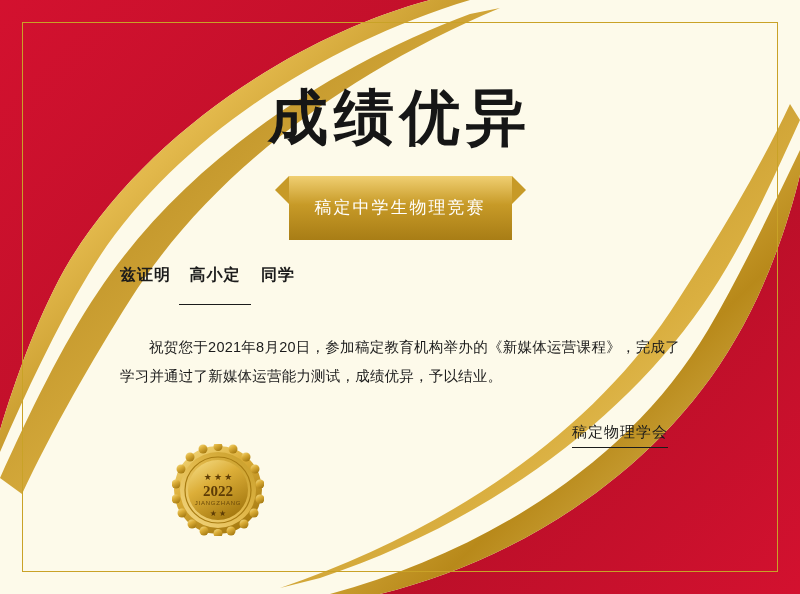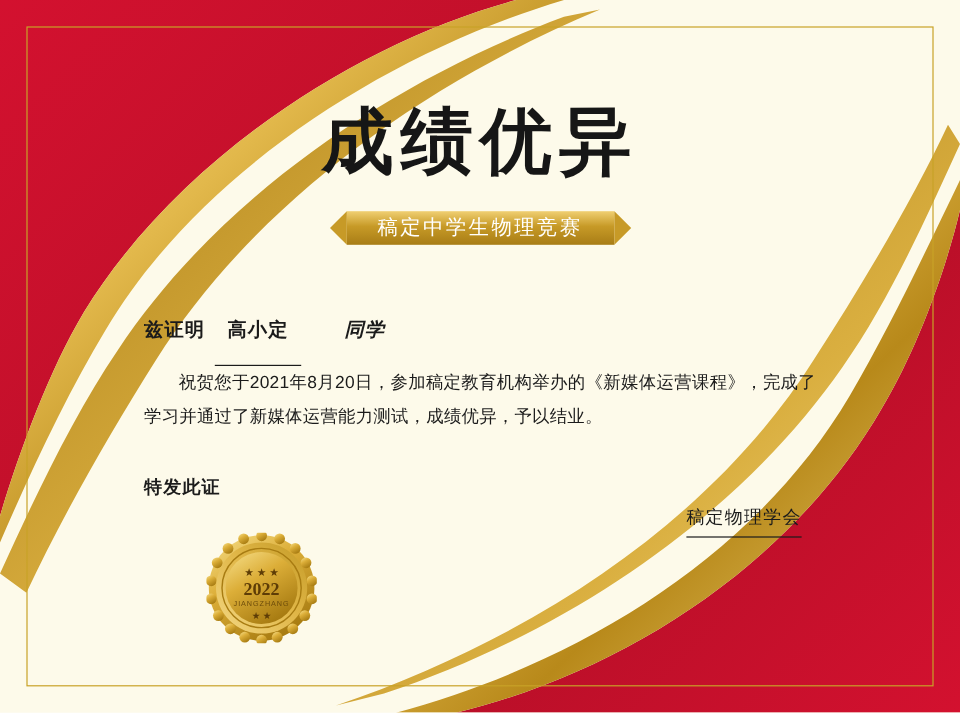--- a/index.html
+++ b/index.html
@@ -73,21 +73,21 @@
     left: 0;
     width: 800px;
     text-align: center;
   }
 
   .ribbon {
     position: relative;
     display: inline-block;
     height: 28px;
     line-height: 28px;
-    padding: 0 26px;
+    padding: 18px 26px;
     color: #ffffff;
     font-size: 17px;
     letter-spacing: 2px;
     font-family: "Liberation Sans", sans-serif;
     background: linear-gradient(180deg, #f0cf72 0%, #c79a27 45%, #a87d16 100%);
   }
   .ribbon:before,
   .ribbon:after {
     content: "";
     position: absolute;
@@ -124,26 +124,26 @@
   .recipient-name {
     display: inline-block;
     min-width: 72px;
     margin: 0 8px;
     text-align: center;
     border-bottom: 1px solid #1b1b1b;
     padding-bottom: 18px;
     font-weight: bold;
   }
   .recipient-suffix {
-    margin-left: 28px;
-    font-weight: bold;
-    font-style: italic;
+    margin-left: 2px;
+    font-weight: bold;
   }
 
   .paragraph {
+    margin-top: 28px;
     font-size: 14.5px;
     line-height: 2.0;
     text-indent: 2em;
     text-align: justify;
     font-family: "Liberation Sans", sans-serif;
     letter-spacing: 0.2px;
   }
 
   .closing {
     margin-top: 34px;
@@ -257,21 +257,20 @@
     </div>
 
     <div class="body-block">
 
       <div class="line-recipient">
         <span>兹证明</span><span class="recipient-name">高小定</span><span class="recipient-suffix">同学</span>
       </div>
 
       <div class="paragraph">祝贺您于2021年8月20日，参加稿定教育机构举办的《新媒体运营课程》，完成了学习并通过了新媒体运营能力测试，成绩优异，予以结业。</div>
 
-      <div class="closing">特发此证</div>
     </div>
 
     <div class="signature">
       <span class="org">稿定物理学会</span>
     </div>
 
     <svg class="seal" viewBox="0 0 92 92">
       <defs>
         <linearGradient id="sealGrad" x1="0" y1="0" x2="0.6" y2="1">
           <stop offset="0%" stop-color="#f7e08c"></stop>

